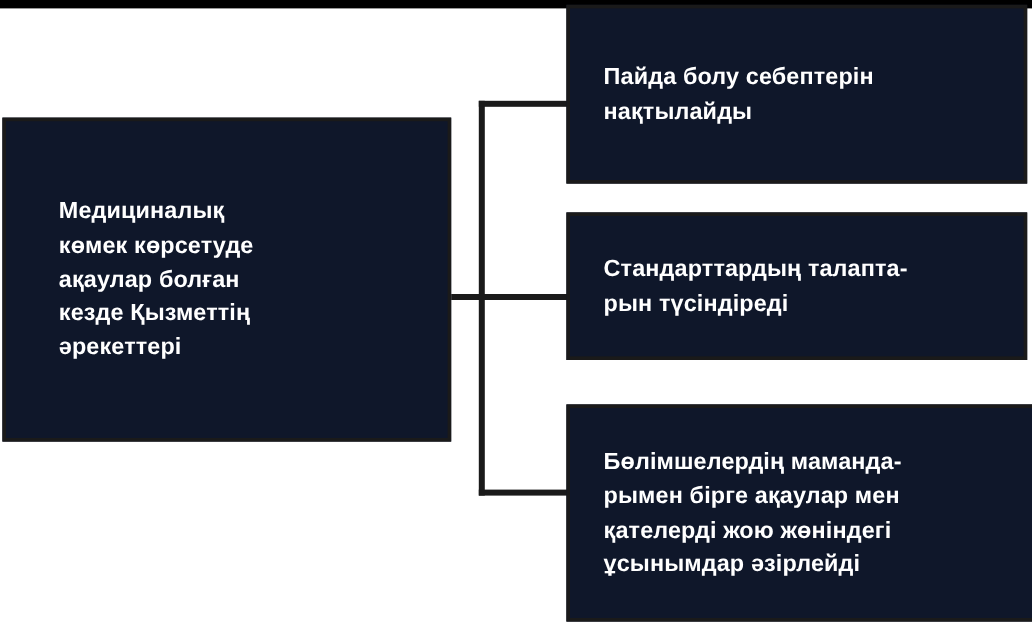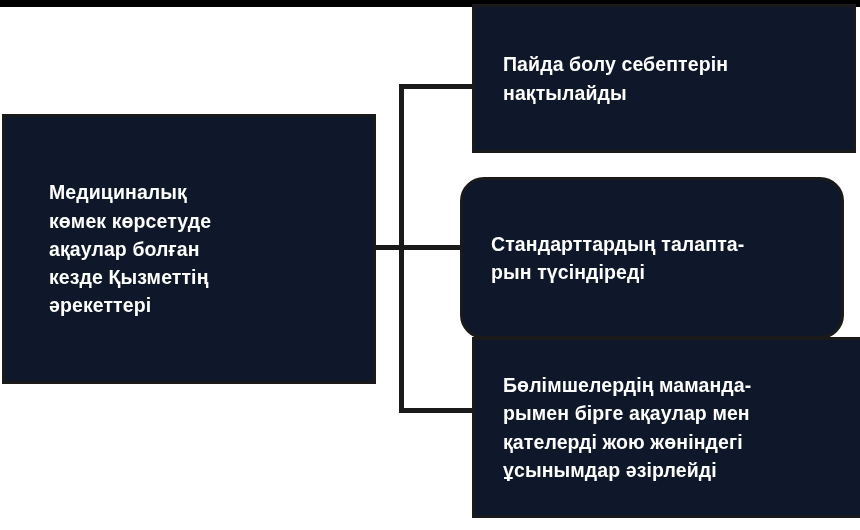--- a/index.html
+++ b/index.html
@@ -36,42 +36,41 @@
     font-weight: bold;
     font-size: 19.5px;
     line-height: 1.45;
     letter-spacing: 0.1px;
     white-space: pre-line;
   }
 
   
   #node-root {
     left: 2px;
-    top: 114px;
+    top: 98px;
     width: 374px;
     height: 270px;
   }
   #node-root .node-text {
     padding-left: 44px;
     padding-right: 14px;
   }
 
   
   #node-b1 {
     left: 472px;
     top: 4px;
     width: 384px;
     height: 149px;
   }
   #node-b2 {
-    left: 460px;
+    left: 472px;
     top: 177px;
     width: 384px;
-    height: 162px;
-    border-radius: 24px;
+    height: 123px;
   }
   #node-b3 {
     left: 472px;
     top: 337px;
     width: 427px;
     height: 181px;
   }
   .branch .node-text {
     padding-left: 28px;
     padding-right: 12px;

